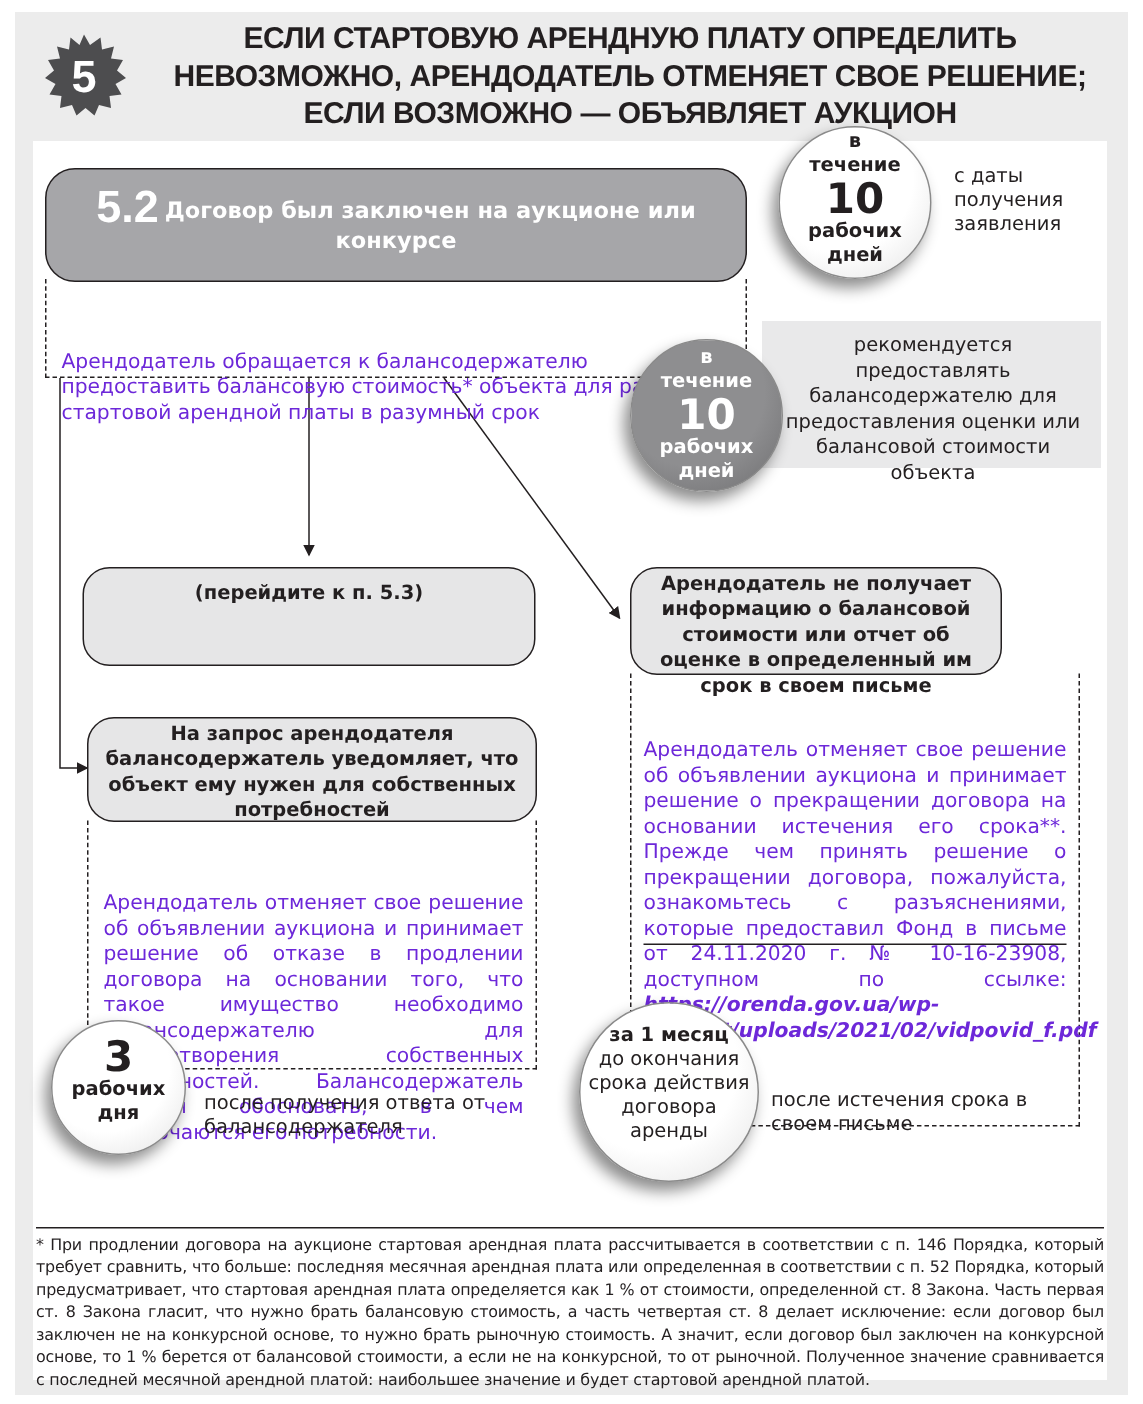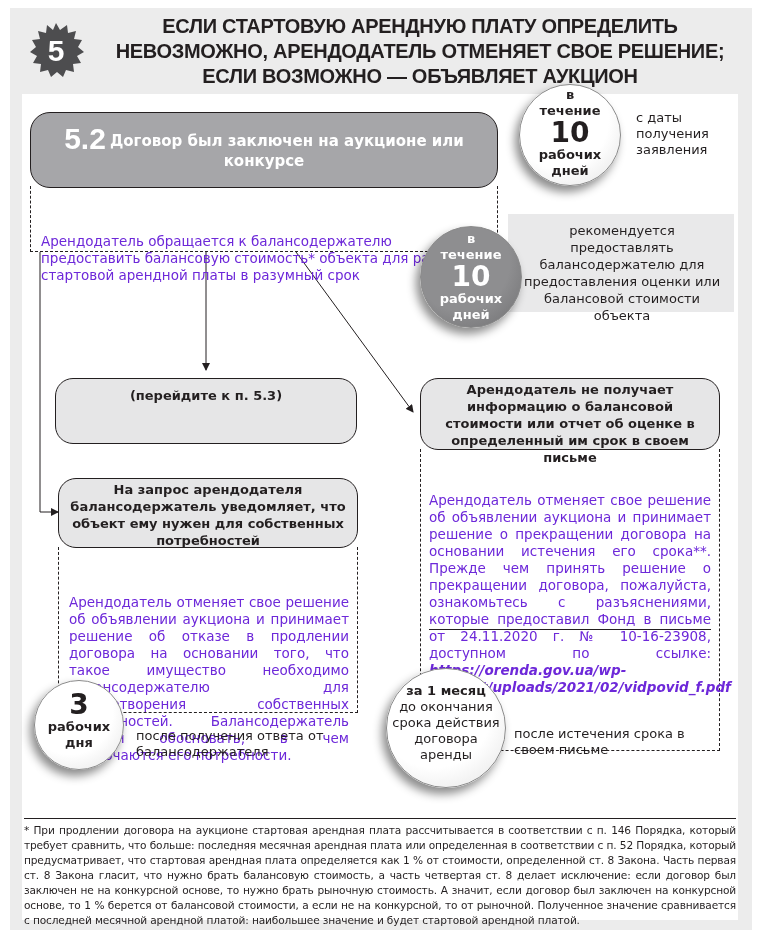--- a/index.html
+++ b/index.html
@@ -116,21 +116,21 @@
   <span class="sm">течение</span>
   <span class="big">10</span>
   <span class="sm">рабочих</span>
   <span class="sm">дней</span>
 </div>
 
 <div class="box box-light" style="left:55px; top:378px; width:302px; height:66px; padding-top:8px; font-weight:bold;">
   <div>(перейдите к п. 5.3)</div>
 </div>
 
-<div class="box box-light" style="left:420px; top:378px; width:300px; height:72px; padding-top:2px; font-weight:bold;">
+<div class="box box-light" style="left:420px; top:378px; width:248px; height:72px; padding-top:2px; font-weight:bold;">
   <div style="padding:0 10px;">Арендодатель не получает информацию о балансовой стоимости или отчет об оценке в определенный им срок в своем письме</div>
 </div>
 <div class="dash" style="left:420px; top:449px; width:300px; height:302px;">
   <div class="body-text just" style="padding:4px 8px 0 8px;">
     <span>Арендодатель отменяет свое решение об объявлении аукциона и принимает решение о прекращении договора на основании истечения его срока**. Прежде чем принять решение о прекращении договора, пожалуйста, ознакомьтесь с разъяснениями, которые предоставил Фонд в письме от 24.11.2020 г. № 10-16-23908, доступном по ссылке: </span><span class="link">https://orenda.gov.ua/wp-content/uploads/2021/02/vidpovid_f.pdf</span>
   </div>
   <div style="position:absolute; left:8px; right:8px; top:180px; border-top:1px solid #231f20;"></div>
 </div>
 
 <div class="box box-light" style="left:58px; top:478px; width:300px; height:70px; padding-top:2px; font-weight:bold;">

